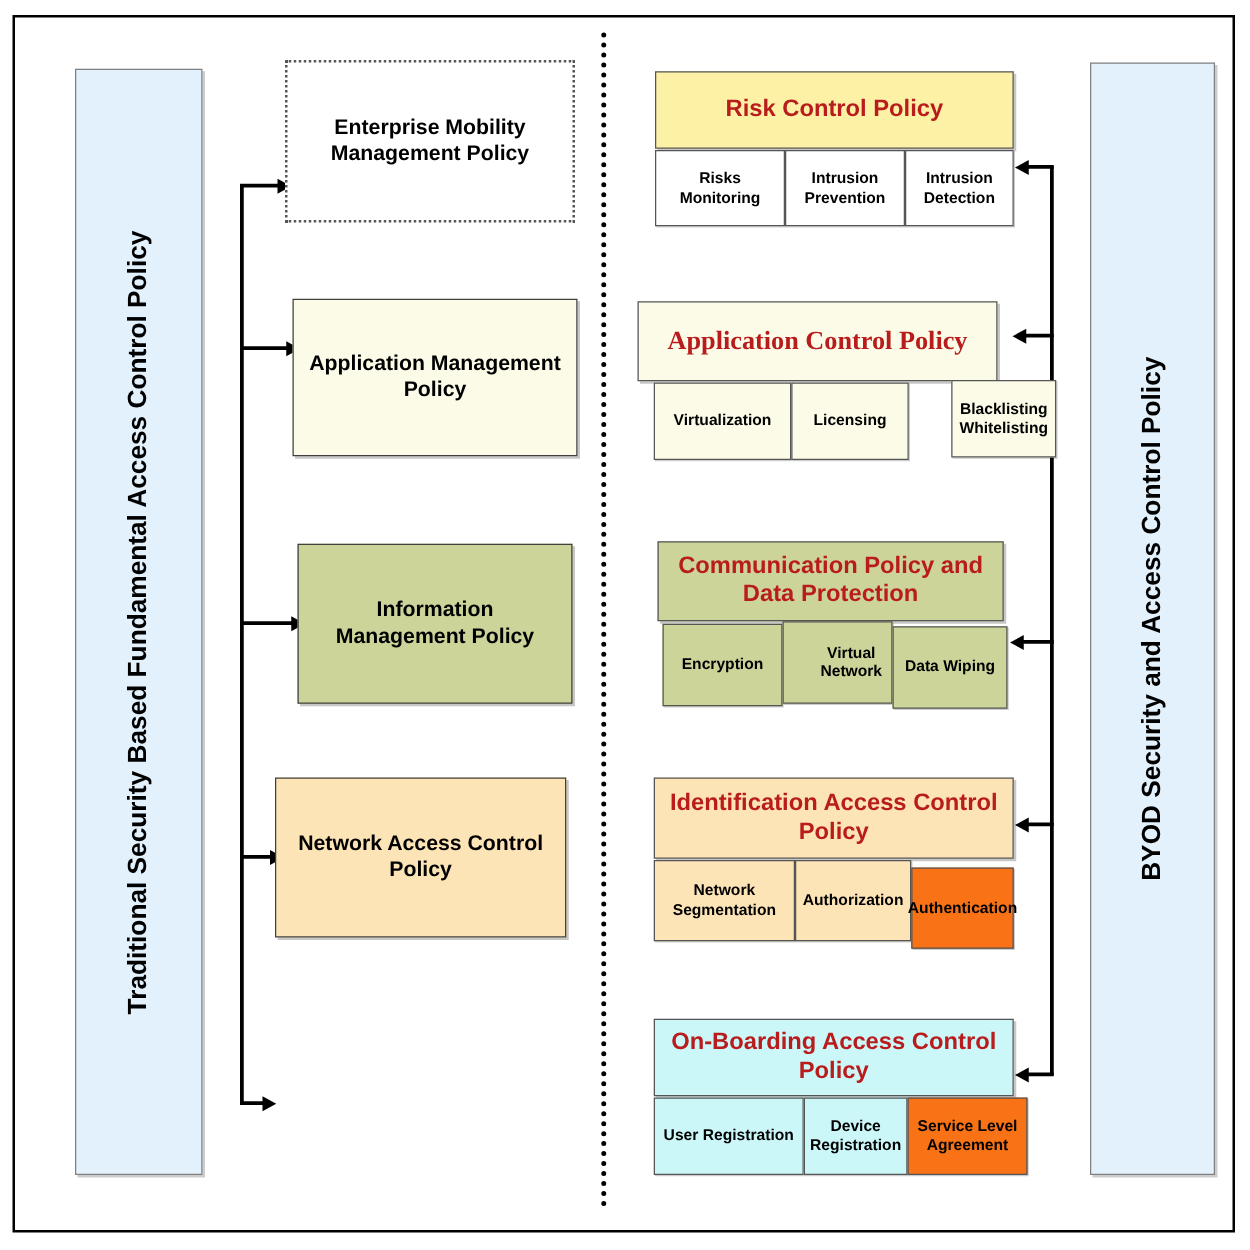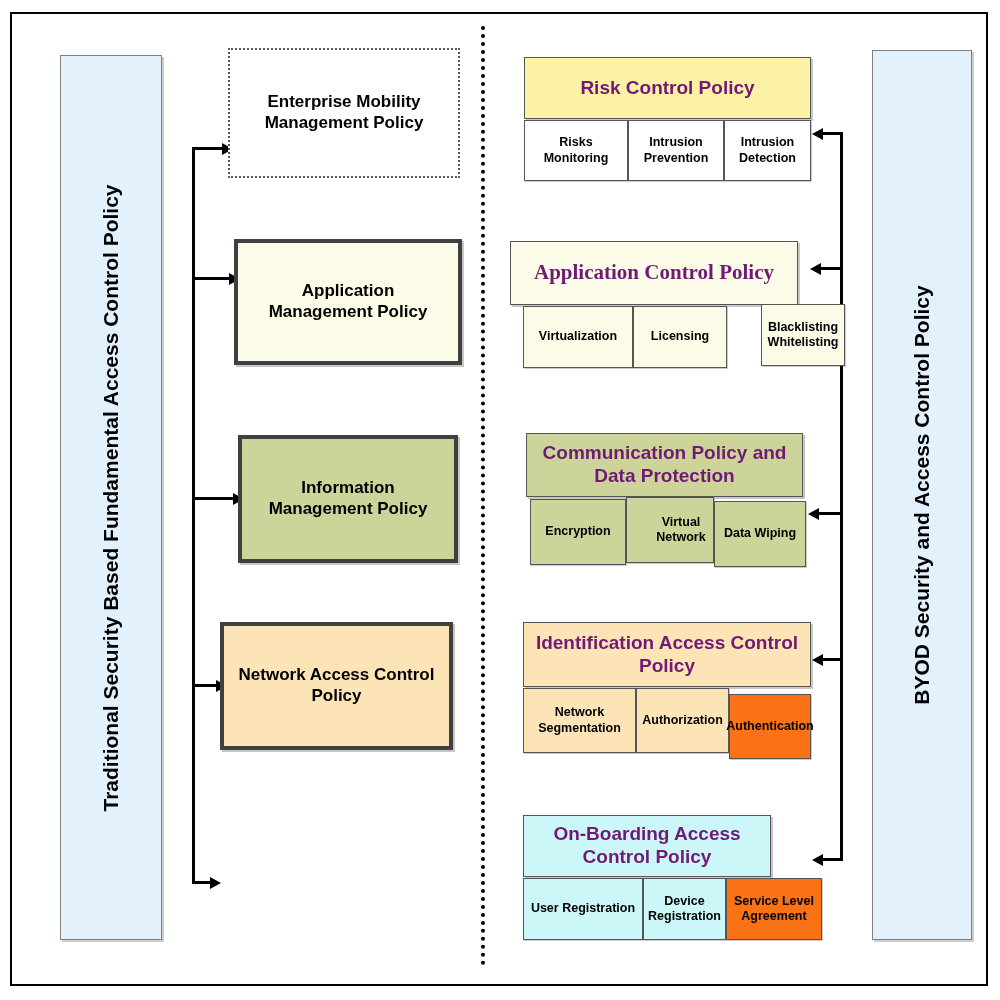--- a/index.html
+++ b/index.html
@@ -56,21 +56,21 @@
     top: 26px;
     width: 0;
     height: 940px;
     border-left: 4px dotted #000000;
   }
 
   
   .lbox {
     position: absolute;
     box-sizing: border-box;
-    border: 4px solid #404040;
+    border: 1px solid #404040;
     box-shadow: 2px 2px 0 rgba(0,0,0,0.22);
     display: flex;
     align-items: center;
     justify-content: center;
     text-align: center;
     font-size: 17px;
     font-weight: bold;
     color: #000000;
     line-height: 1.22;
     padding: 0 10px;
@@ -87,21 +87,21 @@
     position: absolute;
     box-sizing: border-box;
     border: 1px solid #555555;
     box-shadow: 2px 2px 0 rgba(0,0,0,0.22);
     display: flex;
     align-items: center;
     justify-content: center;
     text-align: center;
     font-size: 19px;
     font-weight: bold;
-    color: #701a75;
+    color: #b91c1c;
     line-height: 1.2;
     padding: 0 8px;
   }
   .rhead.serif {
     font-family: "Liberation Serif", serif;
     font-size: 21px;
   }
   .rcell {
     position: absolute;
     box-sizing: border-box;
@@ -262,21 +262,21 @@
     </div>
     <div class="rcell" style="left:636px; top:688px; width:93px; height:65px; background:#fce4b7;">
       <span>Authorization</span>
     </div>
     <div class="rcell" style="left:729px; top:694px; width:82px; height:65px; background:#f97316;">
       <span>Authentication</span>
     </div>
   </div>
 
   <div class="rgroup">
-    <div class="rhead" style="left:523px; top:815px; width:248px; height:62px; background:#ccf7f9;">
+    <div class="rhead" style="left:523px; top:815px; width:288px; height:62px; background:#ccf7f9;">
       <span>On-Boarding Access Control Policy</span>
     </div>
     <div class="rcell" style="left:523px; top:878px; width:120px; height:62px; background:#ccf7f9;">
       <span>User Registration</span>
     </div>
     <div class="rcell" style="left:643px; top:878px; width:83px; height:62px; background:#ccf7f9;">
       <span>Device Registration</span>
     </div>
     <div class="rcell" style="left:726px; top:878px; width:96px; height:62px; background:#f97316;">
       <span>Service Level Agreement</span>

